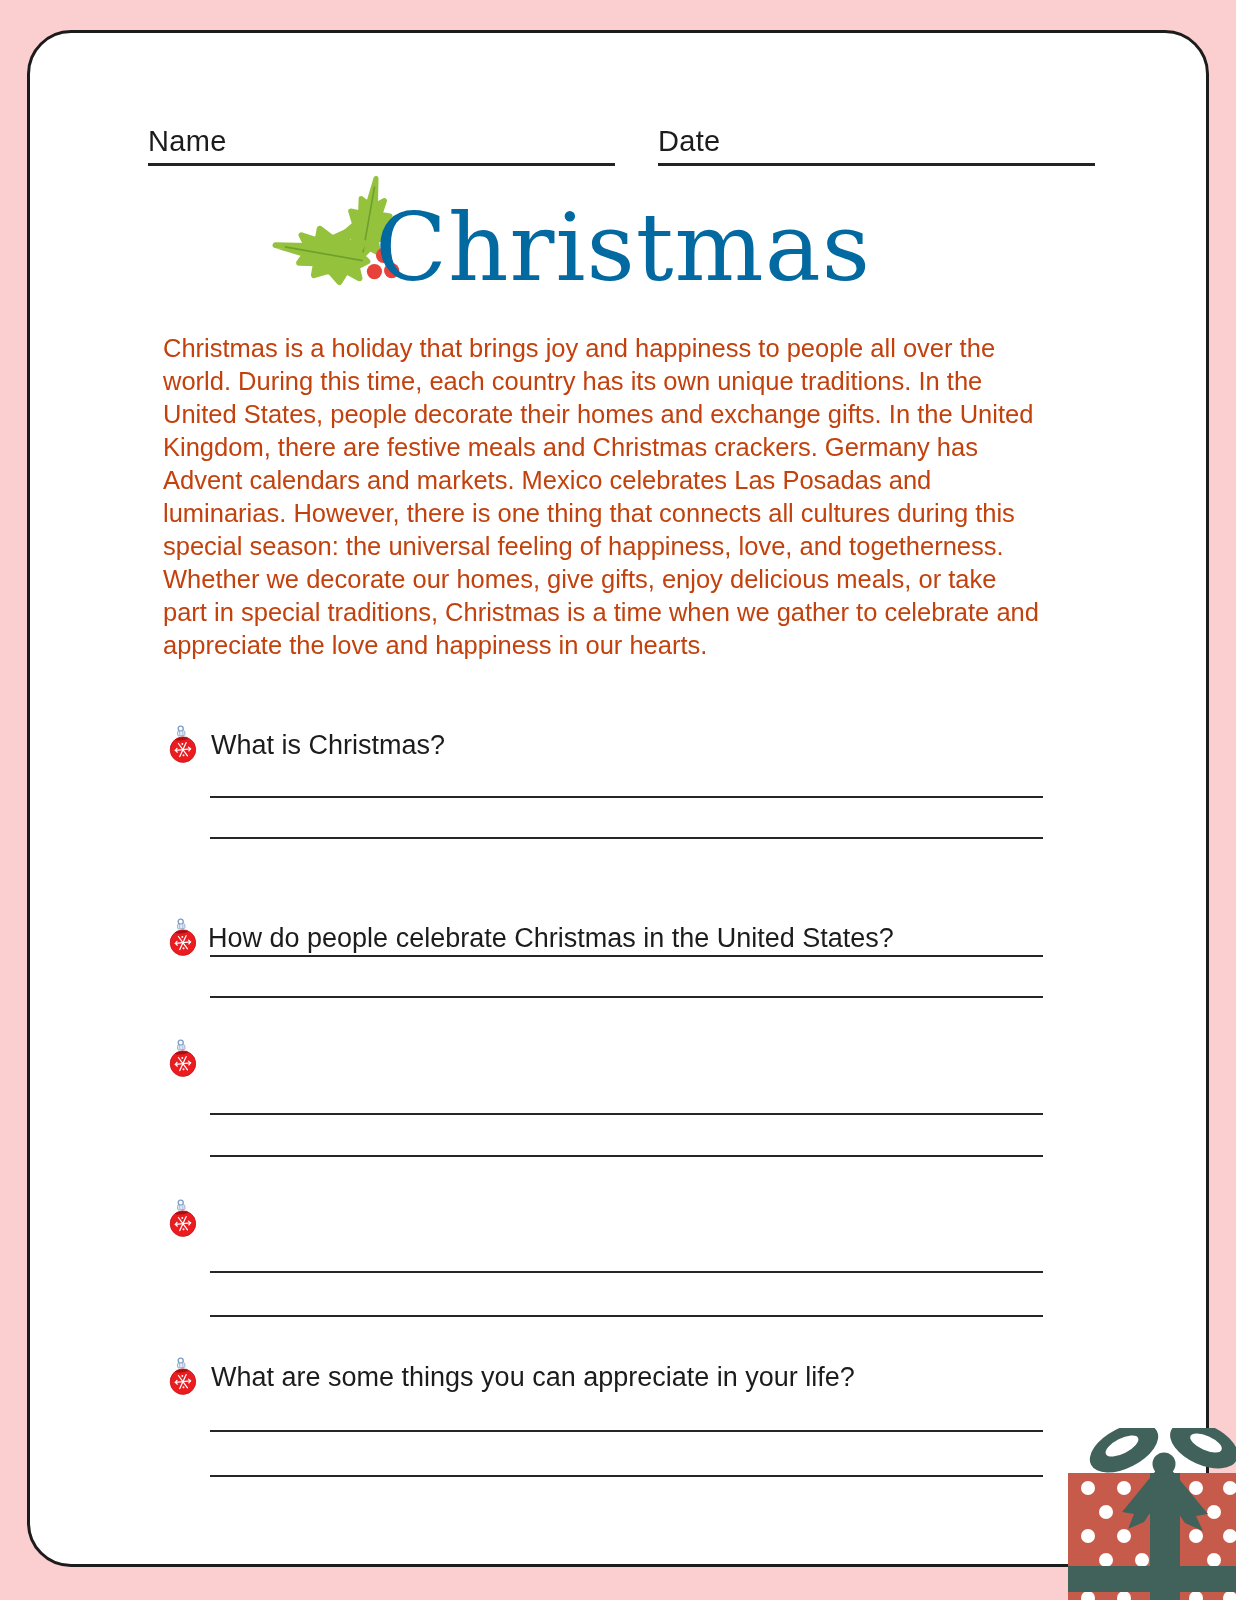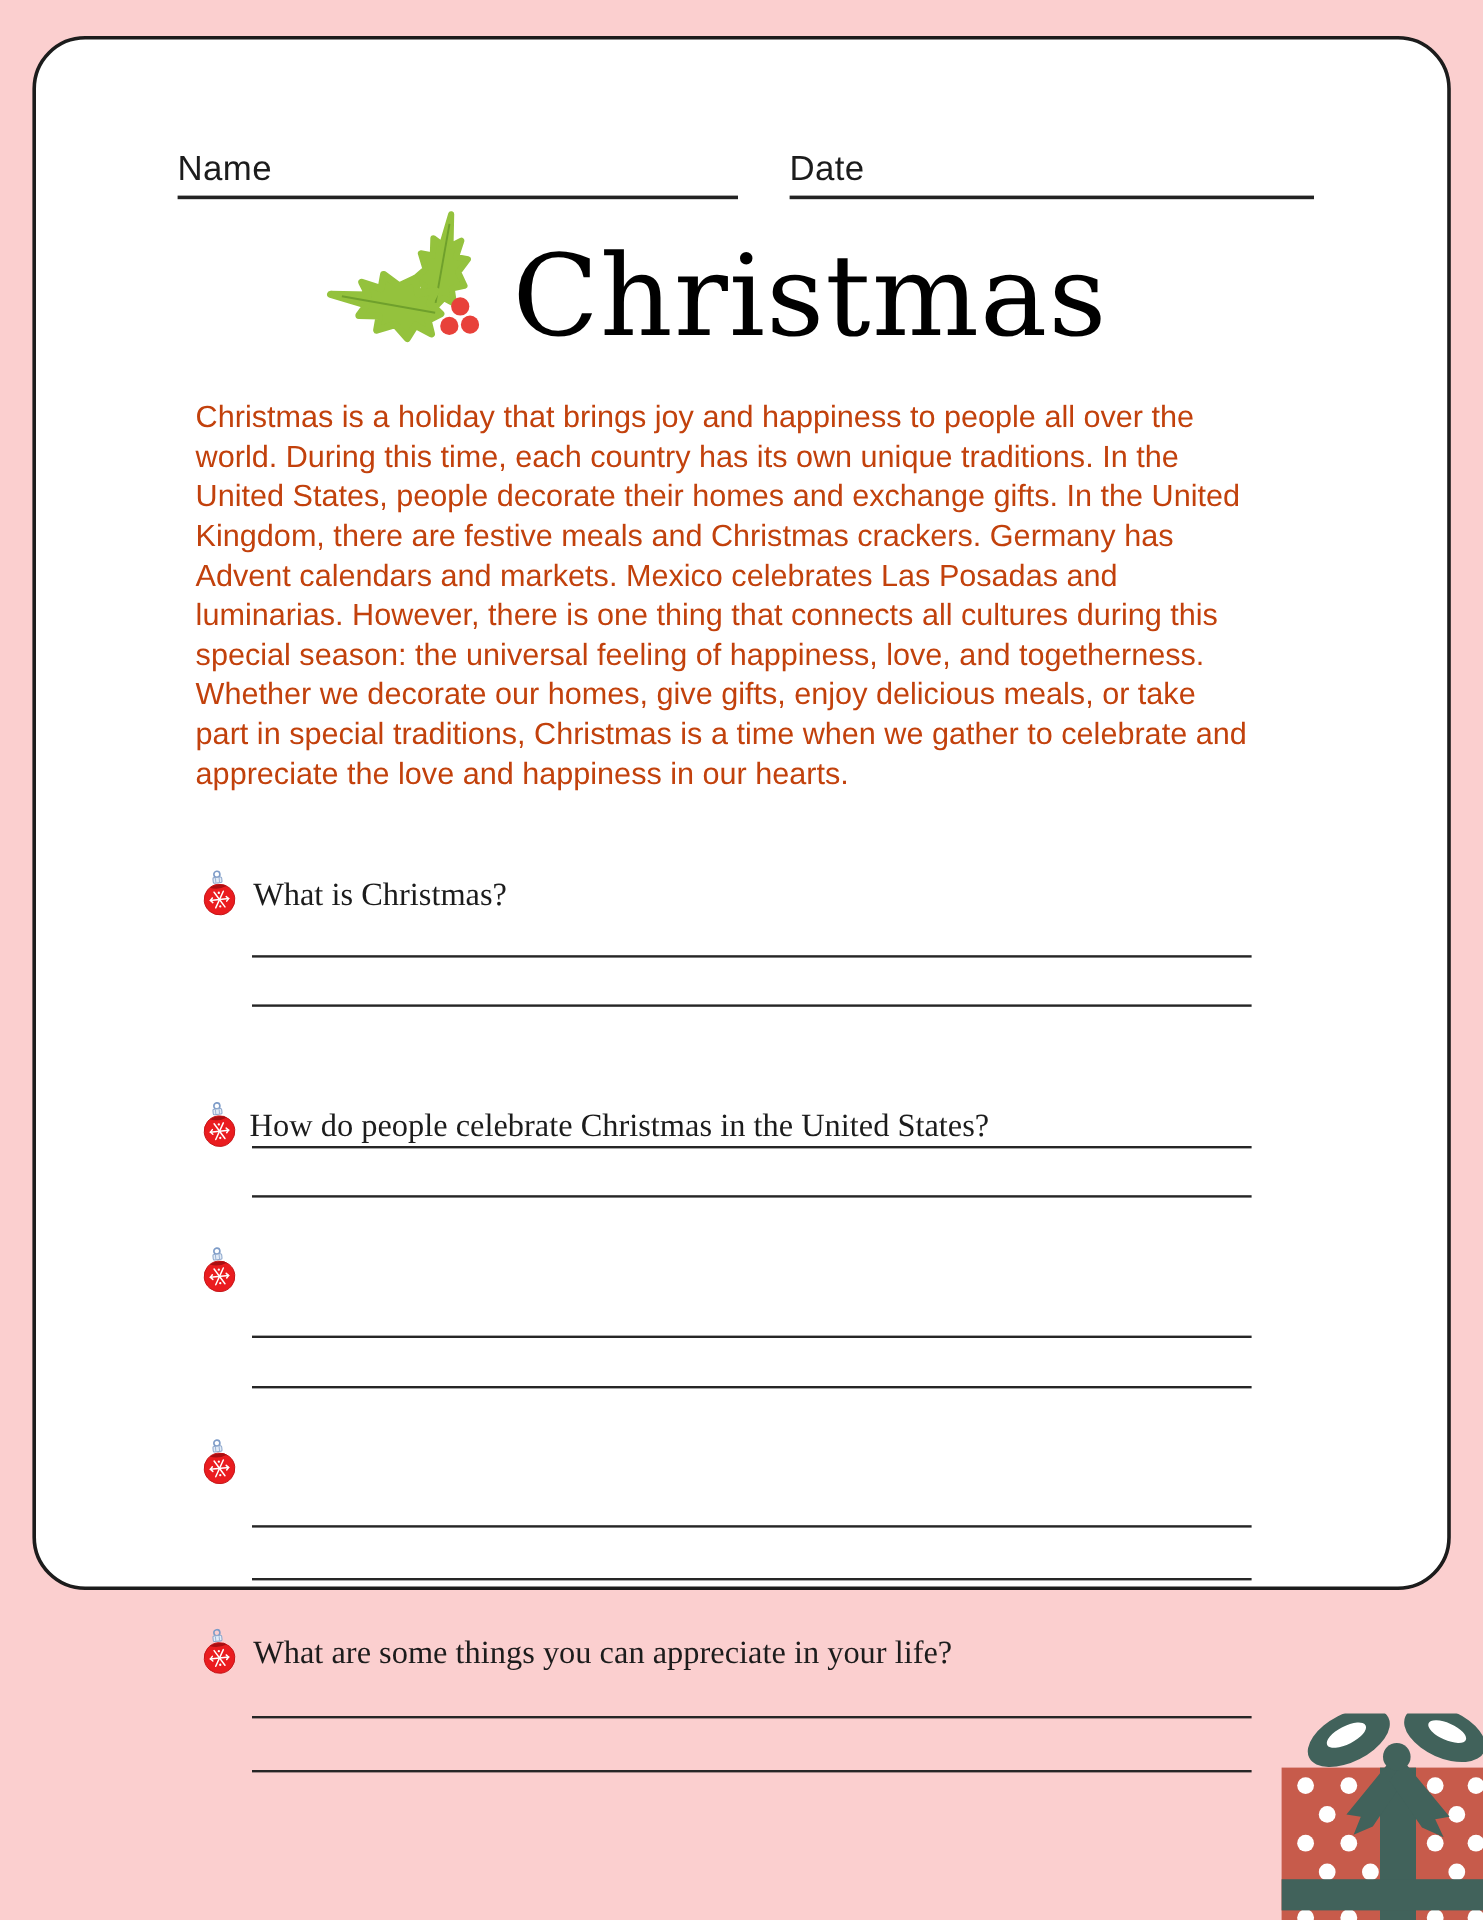--- a/index.html
+++ b/index.html
@@ -2,41 +2,41 @@
 <html><head>
 <meta charset="utf-8">
 <style>
   html,body{margin:0;padding:0;}
   body{
     width:1236px;height:1600px;position:relative;overflow:hidden;
     background:#FBCFCF;
     font-family:"Liberation Sans",sans-serif;color:#1c1c1c;
   }
   .page{
-    position:absolute;left:27px;top:30px;width:1182px;height:1295px;
+    position:absolute;left:27px;top:30px;width:1182px;height:1537px;
     background:#ffffff;border:3px solid #1c1c1c;border-radius:44px;
     box-sizing:border-box;
   }
   .hdr-label{position:absolute;font-size:29px;letter-spacing:.3px;}
   .name-label{left:118px;top:92px;}
   .date-label{left:628px;top:92px;}
   .rule{position:absolute;height:2.5px;background:#232323;}
   .name-rule{left:118px;top:130px;width:467px;}
   .date-rule{left:628px;top:130px;width:437px;}
   .holly{position:absolute;left:236px;top:134px;width:152px;height:122px;}
   .title{
-    position:absolute;left:293px;top:160px;width:600px;text-align:right;
+    position:absolute;left:293px;top:160px;width:600px;text-align:center;
     font-family:"DejaVu Serif",serif;font-size:94px;font-weight:400;
-    letter-spacing:1px;white-space:nowrap;color:#000000;
+    letter-spacing:1px;white-space:nowrap;color:#0369a1;
   }
   .passage{
     position:absolute;left:133px;top:299px;width:882px;
     font-size:25.5px;line-height:33px;color:#c2410c;
   }
-  .q{position:absolute;left:138px;display:flex;align-items:center;gap:14px;height:46px;font-family:Liberation Serif, serif;}
+  .q{position:absolute;left:138px;display:flex;align-items:center;gap:14px;height:46px;}
   .q-txt{font-size:27px;white-space:nowrap;}
   .orn{width:29px;height:41px;flex:none;}
   .q1{top:689px;} .q2{top:882px;gap:11px;} .q3{top:1003px;} .q4{top:1163px;} .q5{top:1321px;}
   .aline{position:absolute;left:180px;width:833px;height:2.2px;background:#262626;}
   .q1a{top:763px;} .q1b{top:804px;}
   .q2a{top:922px;} .q2b{top:963px;}
   .q3a{top:1080px;} .q3b{top:1122px;}
   .q4a{top:1238px;} .q4b{top:1282px;}
   .q5a{top:1397px;} .q5b{top:1442px;}
   .gift{position:absolute;right:0;bottom:0;width:170px;height:172px;z-index:5;}

